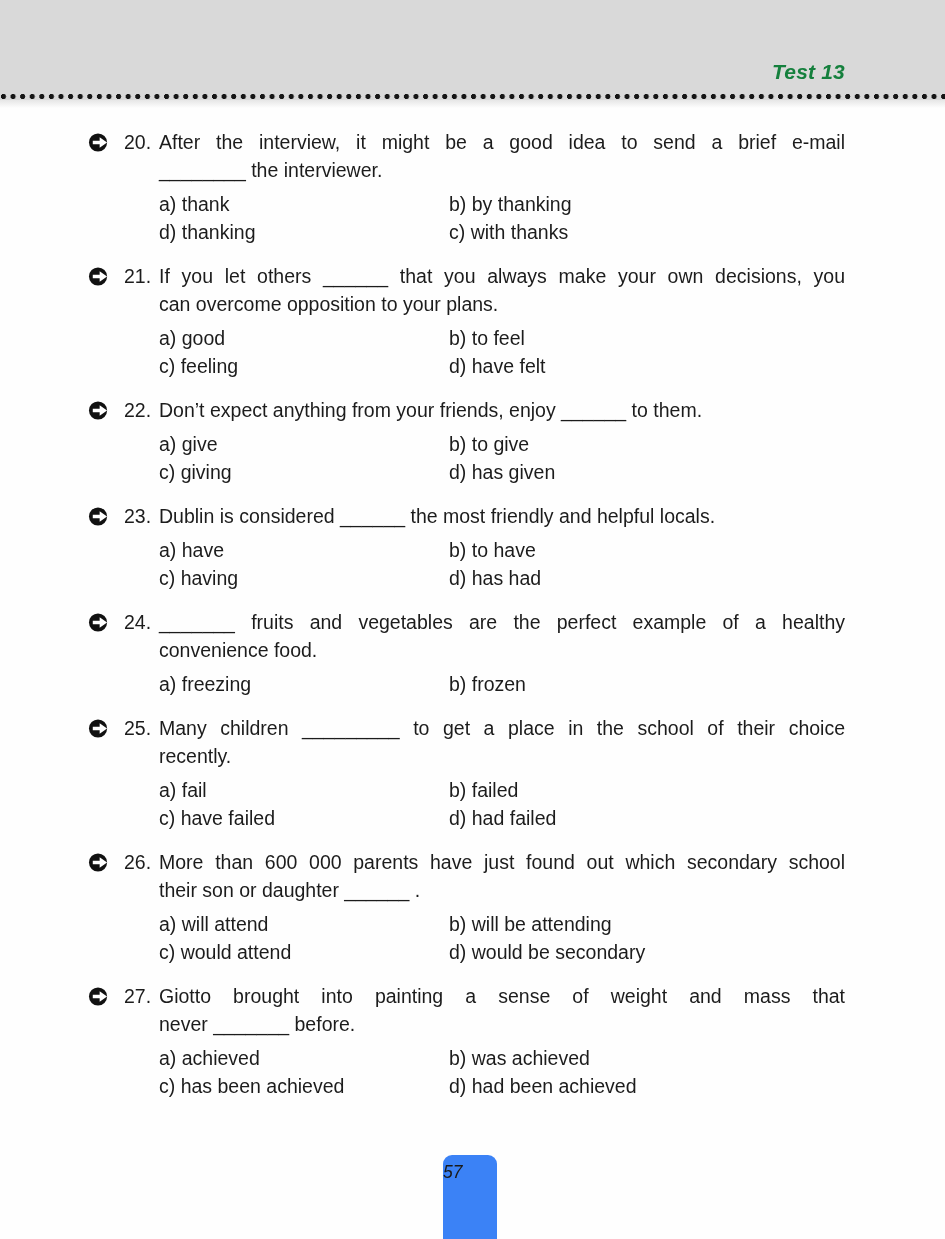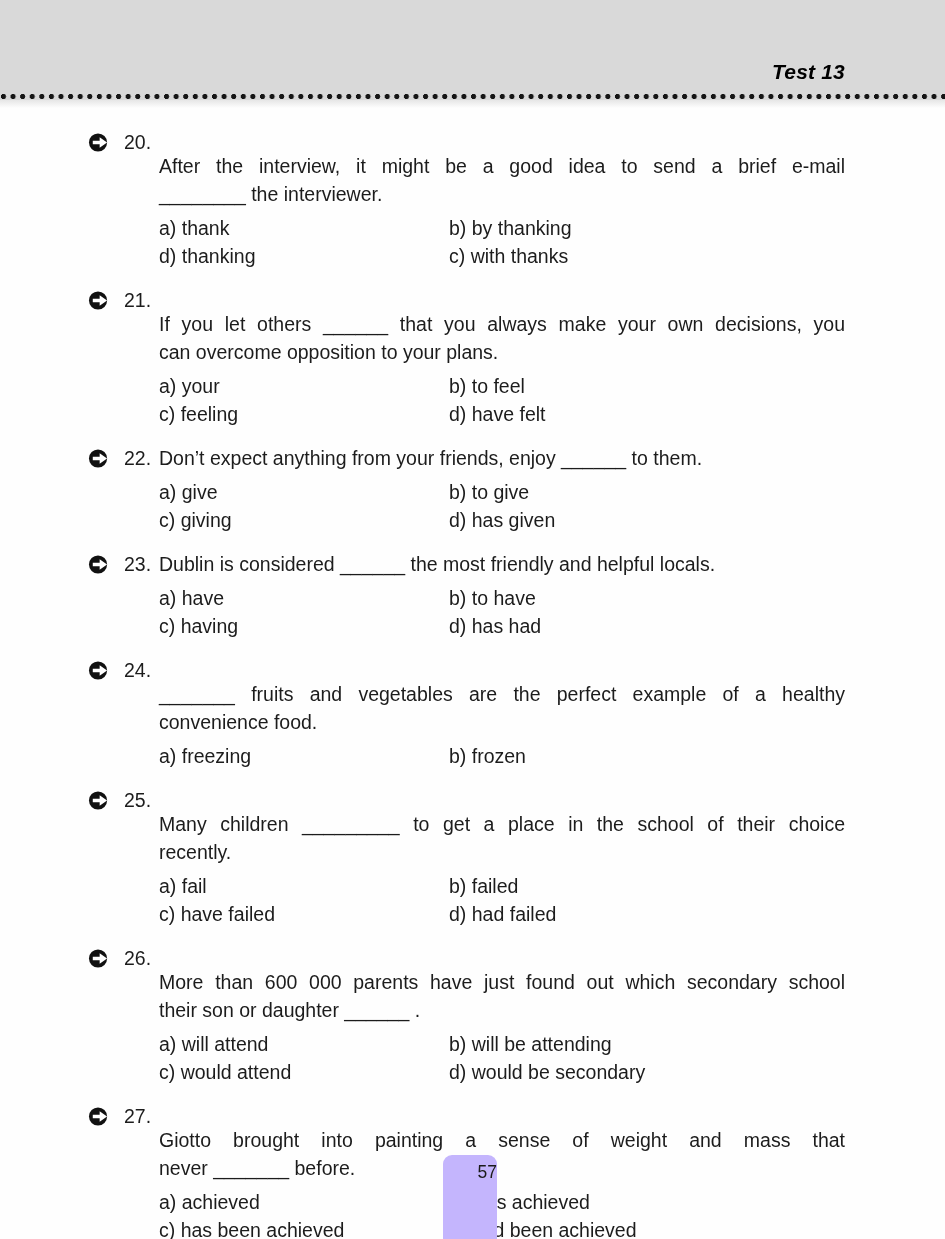--- a/index.html
+++ b/index.html
@@ -7,48 +7,48 @@
   body {
     position:relative;
     background:#fefefe;
     font-family:"Liberation Sans", sans-serif;
     color:#1c1c1c;
     overflow:hidden;
   }
   .header-band { height:93px; background:#d9d9d9; position:relative; }
   .header-title {
     position:absolute; right:100px; bottom:9px;
-    font-style:italic; font-weight:bold; font-size:21px; color:#000000;
+    font-style:italic; font-weight:bold; font-size:21px; color:#15803d;
     letter-spacing:0.2px;
   }
   .dotted-rule {
     height:7px;
     background-color:#d9d9d9;
     background-image:radial-gradient(circle at 3.5px 3.5px, #151515 2.3px, rgba(0,0,0,0) 2.9px);
     background-size:9.6px 7px;
     background-repeat:repeat-x;
   }
   .rule-fade { height:8px; background:linear-gradient(#e6e6e6, #fefefe); }
   .content { padding:20px 100px 0 88px; }
   .question { display:flex; margin-bottom:16px; }
   .bullet { flex:0 0 30px; width:30px; padding-top:4px; }
   .bullet svg { width:21px; height:21px; display:block; }
   .qnum { flex:0 0 35px; font-size:19.5px; line-height:28px;margin-left:6px; }
   .qbody { flex:1; min-width:0; }
   .qline { font-size:19.5px; line-height:28px; }
-  .qline.just { text-align:justify; text-align-last:justify;margin-top:24px; }
+  .qline.just { text-align:justify; text-align-last:justify; }
   .options {
     margin-top:6px;
     display:grid; grid-template-columns:290px 1fr;
     font-size:19.5px; line-height:28px;
   }
   .page-tab {
     position:absolute; left:443px; top:1155px; width:54px; height:84px;
-    background:#c4b5fd; border-radius:9px 9px 0 0;
-    text-align:right; padding-top:7px; font-size:17.5px; color:#1a1a1a;
+    background:#3b82f6; border-radius:9px 9px 0 0;
+    text-align:left; padding-top:7px; font-size:17.5px; color:#1a1a1a;font-style:italic;
   }
 </style>
 </head>
 <body>
 
 <div class="header-band">
   <div class="header-title">Test 13</div>
 </div>
 <div class="dotted-rule"></div>
 <div class="rule-fade"></div>
@@ -80,21 +80,21 @@
       <svg viewBox="0 0 22 22">
           <circle cx="10.5" cy="11" r="9.5" fill="#111"></circle>
           <path d="M5 9.2h7.2V5.6L20 11l-7.8 5.4v-3.6H5z" fill="#fff"></path>
         </svg>
     </span>
     <span class="qnum">21.</span>
     <div class="qbody">
       <div class="qline just">If you let others ______ that you always make your own decisions, you</div>
       <div class="qline">can overcome opposition to your plans.</div>
       <div class="options">
-        <span>a) your</span>
+        <span>a) good</span>
         <span>b) to feel</span>
         <span>c) feeling</span>
         <span>d) have felt</span>
       </div>
     </div>
   </div>
 
   <div class="question">
     <span class="bullet">
       <svg viewBox="0 0 22 22">

